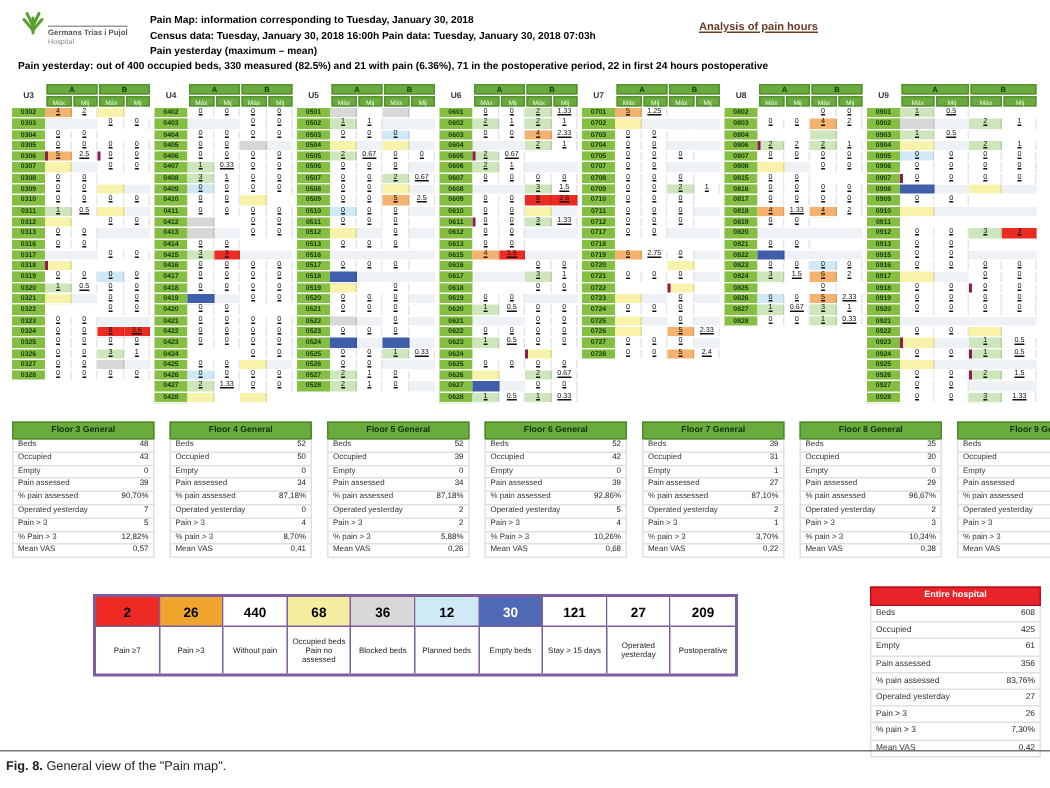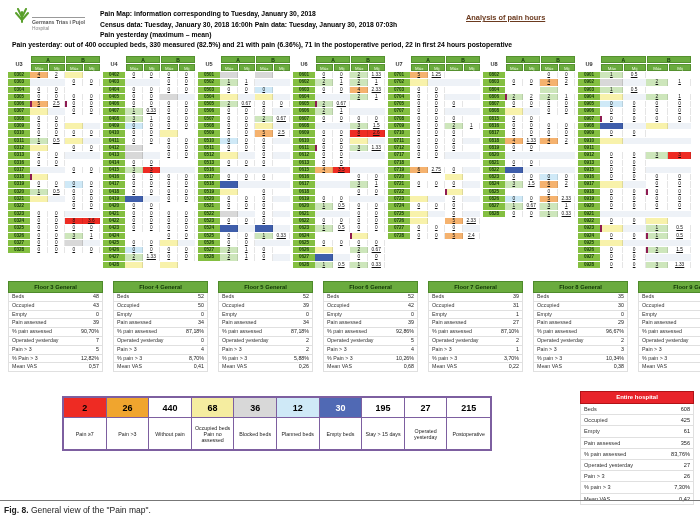--- a/index.html
+++ b/index.html
@@ -1673,23 +1673,23 @@
 
 <div class="legend">
   <div class="legend-vals">
       <div class="l-val" style="background: rgb(238, 43, 35); color: rgb(0, 0, 0);">2</div>
       <div class="l-val" style="background: rgb(240, 165, 46); color: rgb(0, 0, 0);">26</div>
       <div class="l-val" style="background: rgb(255, 255, 255); color: rgb(0, 0, 0);">440</div>
       <div class="l-val" style="background: rgb(245, 237, 160); color: rgb(0, 0, 0);">68</div>
       <div class="l-val" style="background: rgb(216, 216, 216); color: rgb(0, 0, 0);">36</div>
       <div class="l-val" style="background: rgb(207, 233, 247); color: rgb(0, 0, 0);">12</div>
       <div class="l-val" style="background: rgb(80, 105, 180); color: rgb(255, 255, 255);">30</div>
-      <div class="l-val" style="background: rgb(255, 255, 255); color: rgb(0, 0, 0);">195</div>
+      <div class="l-val" style="background: rgb(255, 255, 255); color: rgb(0, 0, 0);">121</div>
       <div class="l-val" style="background: rgb(255, 255, 255); color: rgb(0, 0, 0);">27</div>
-      <div class="l-val" style="background: rgb(255, 255, 255); color: rgb(0, 0, 0);">215</div>
+      <div class="l-val" style="background: rgb(255, 255, 255); color: rgb(0, 0, 0);">209</div>
     </div>
   <div class="legend-labels">
       <div class="l-lab">Pain ≥7</div>
       <div class="l-lab">Pain &gt;3</div>
       <div class="l-lab">Without pain</div>
       <div class="l-lab">Occupied beds Pain no assessed</div>
       <div class="l-lab">Blocked beds</div>
       <div class="l-lab">Planned beds</div>
       <div class="l-lab">Empty beds</div>
       <div class="l-lab">Stay &gt; 15 days</div>

